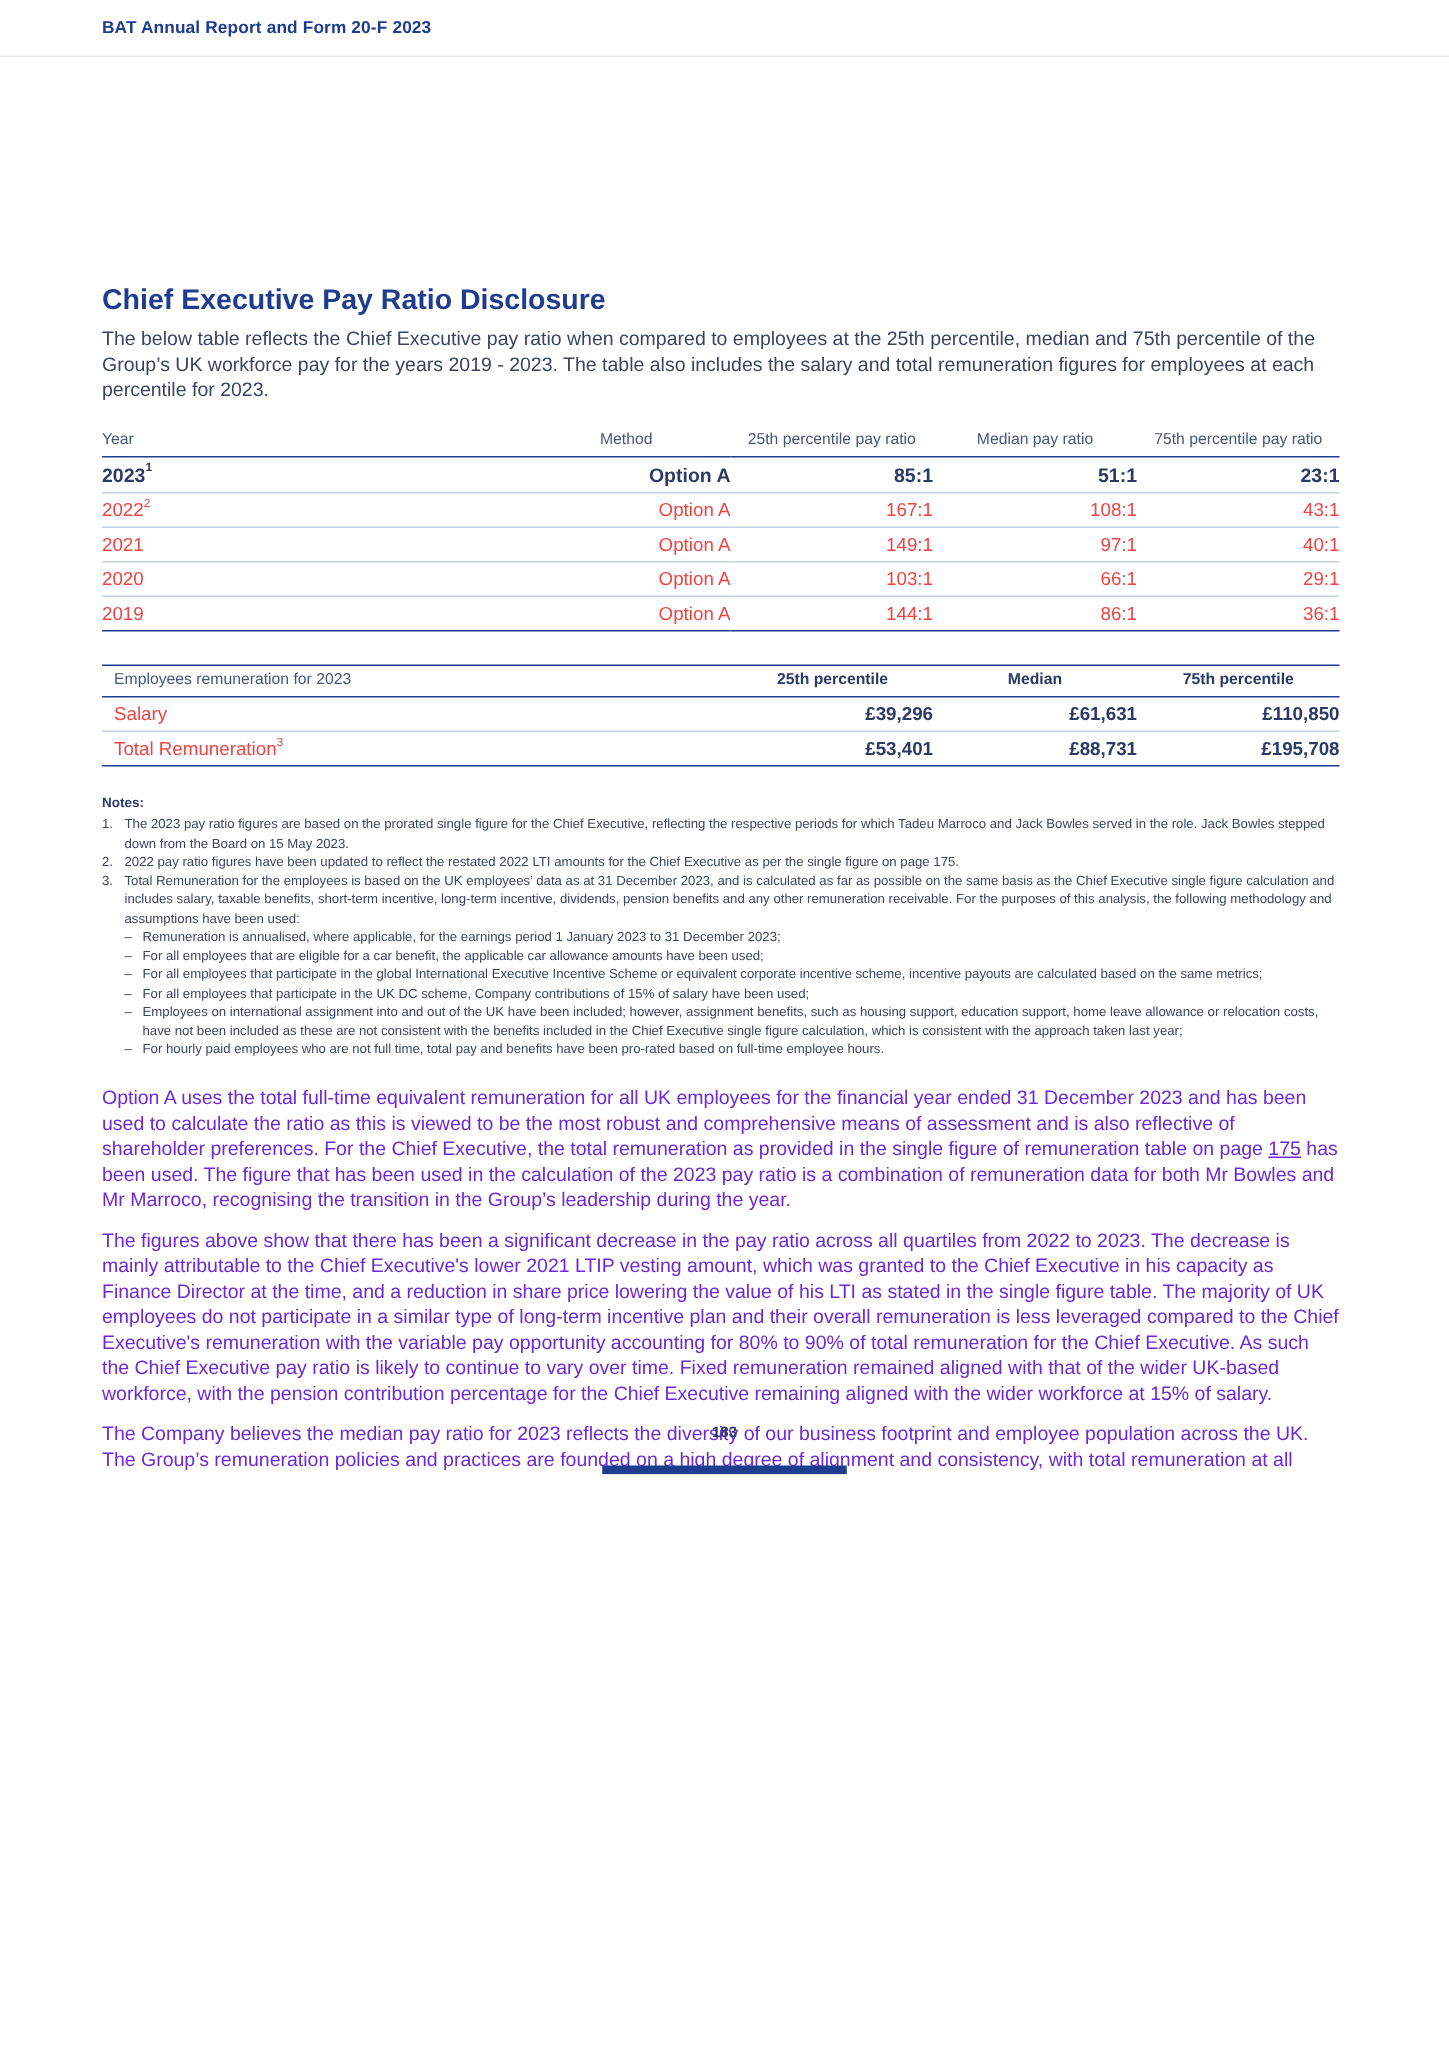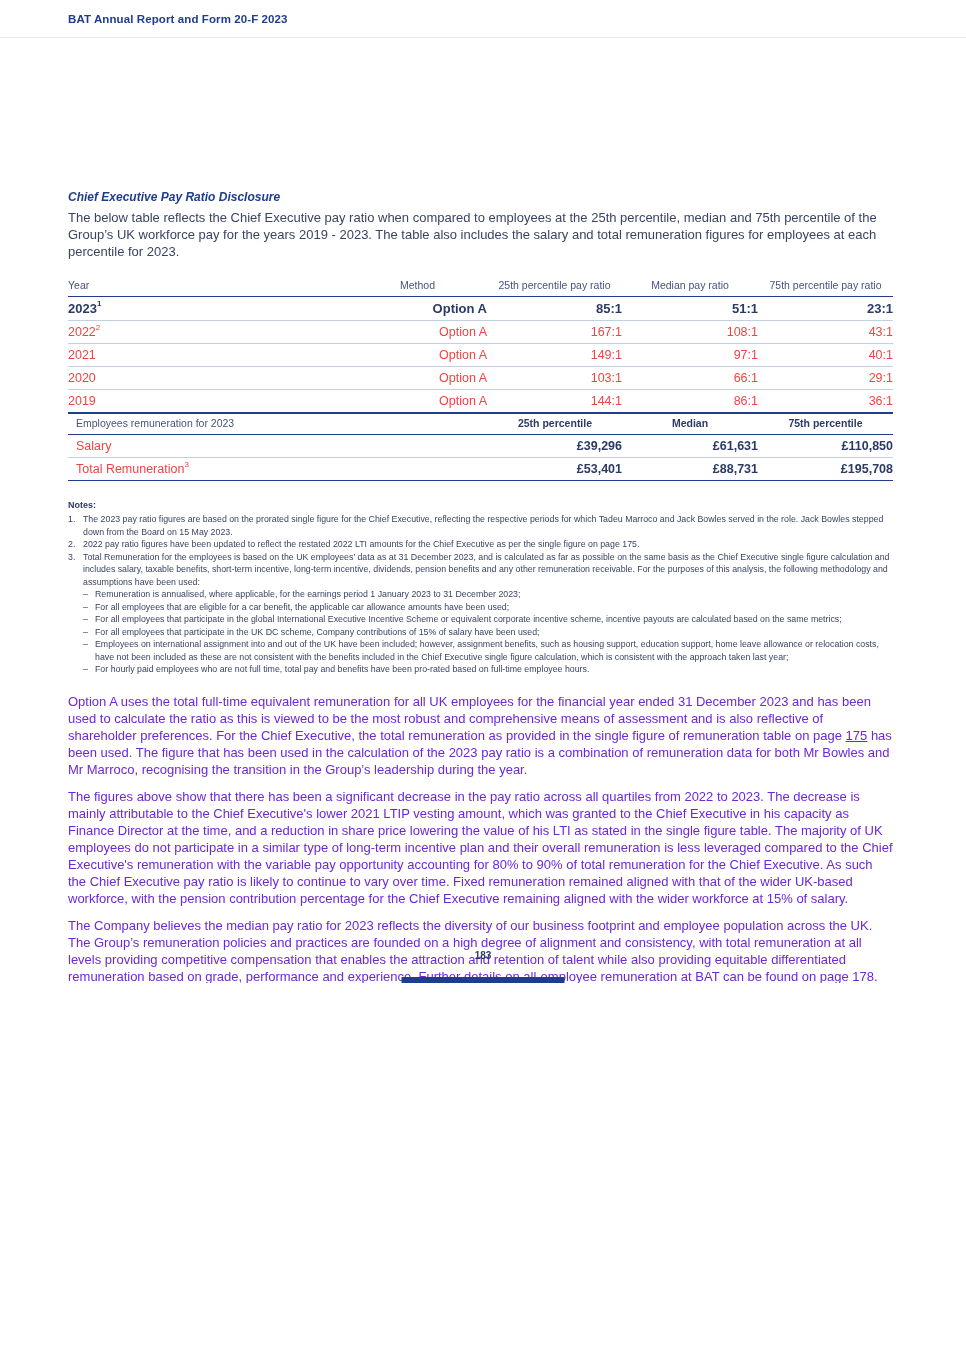--- a/index.html
+++ b/index.html
@@ -20,36 +20,36 @@
   .tabs { position:absolute; top:0; right:71px; height:38px; display:flex; gap:4px; }
   .tab {
     width:131px; height:38px; display:flex; align-items:center; justify-content:center;
     background:#ccd4e4; color:#1f3c8f; font-size:11.3px; font-weight:bold; text-align:center;
     cursor:pointer;
   }
   .tab.active { background:#1f3c8f; color:#ffffff; }
 
   
   .content { position:absolute; left:68px; top:190px; width:825px; }
-  h1.section-heading { font-size:12px; font-weight:bold; color:#1f3c8f; margin-bottom:6px;font-style:italic; }
+  h1.section-heading { font-size:19px; font-weight:bold; color:#1f3c8f; margin-bottom:6px; }
   .intro { font-size:13px; line-height:1.3; color:#3a4463; margin-bottom:15px; }
 
   
   table { width:100%; border-collapse:collapse; table-layout:fixed; }
   th {
     font-size:10.5px; font-weight:normal; color:#47547d; text-align:center;
     padding:3px 0 5px 0; border-bottom:1px solid #1f3c8f; vertical-align:bottom;
   }
   td { font-size:12.5px; color:#ef4444; text-align:right; padding:4px 0 4px 0; border-bottom:1px solid #c6cfe2; }
   .al { text-align:left; }
   tbody tr:last-child td { border-bottom:1px solid #1f3c8f; }
   tr.row-featured td { font-weight:bold; font-size:13px; color:#2c3a66; }
   sup.note-ref { font-size:8px; vertical-align:top; position:relative; top:-2px; }
 
-  .remu-table { }
+  .remu-table { margin-top:22px; }
   .remu-table th { border-top:1px solid #1f3c8f; }
   .remu-table th.bold { font-weight:bold; color:#2c3a66; }
   .remu-table .pad-l, .remu-table th.al { padding-left:8px; }
   .remu-table td.val { font-weight:bold; color:#2c3a66; }
 
   
   .notes { margin-top:18px; font-size:8.8px; line-height:1.42; color:#3a4463; }
   .notes-heading { font-weight:bold; font-size:9px; margin-bottom:2px; color:#2c3a66; }
   .note { display:flex; }
   .note .num { width:15px; flex:none; }

